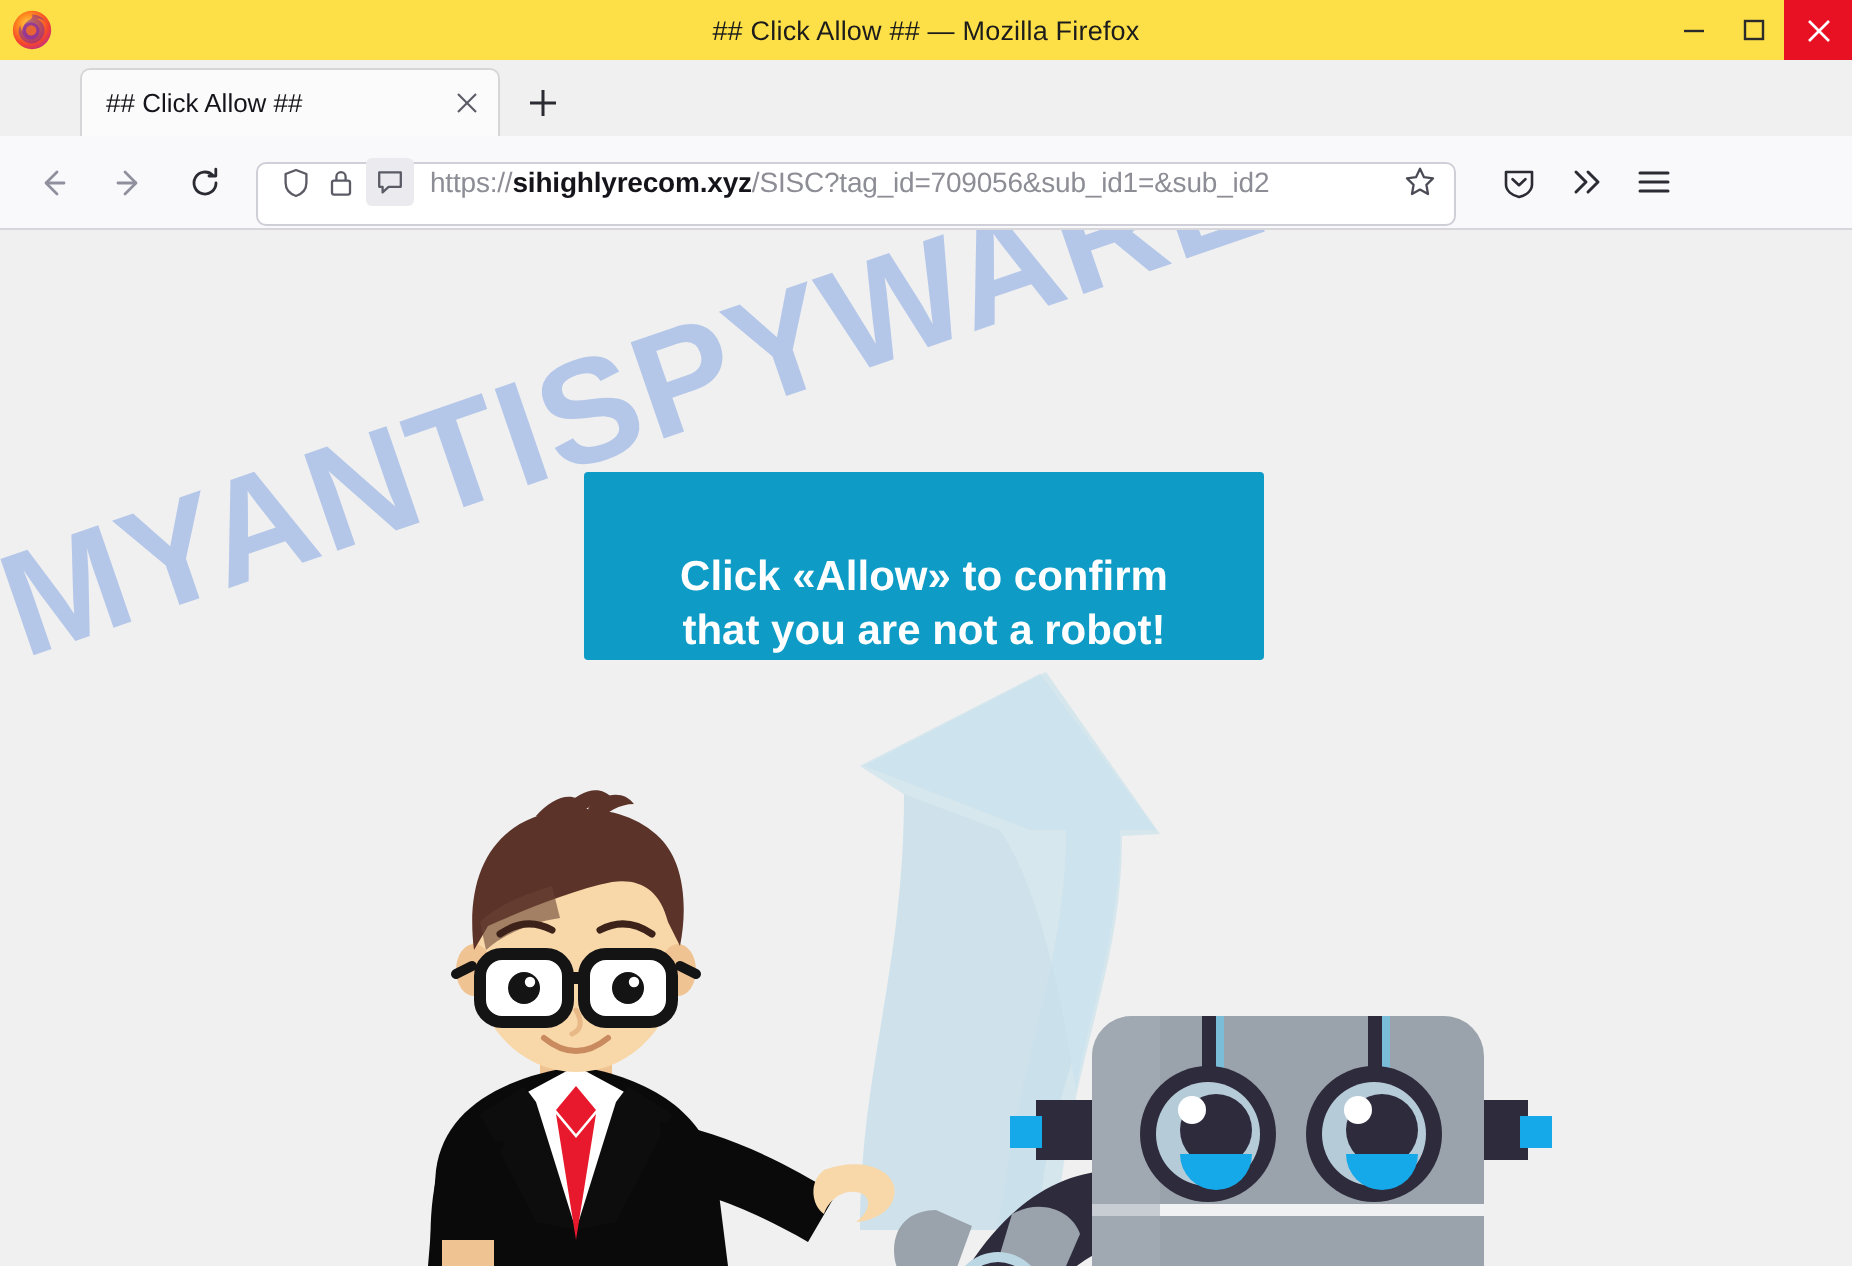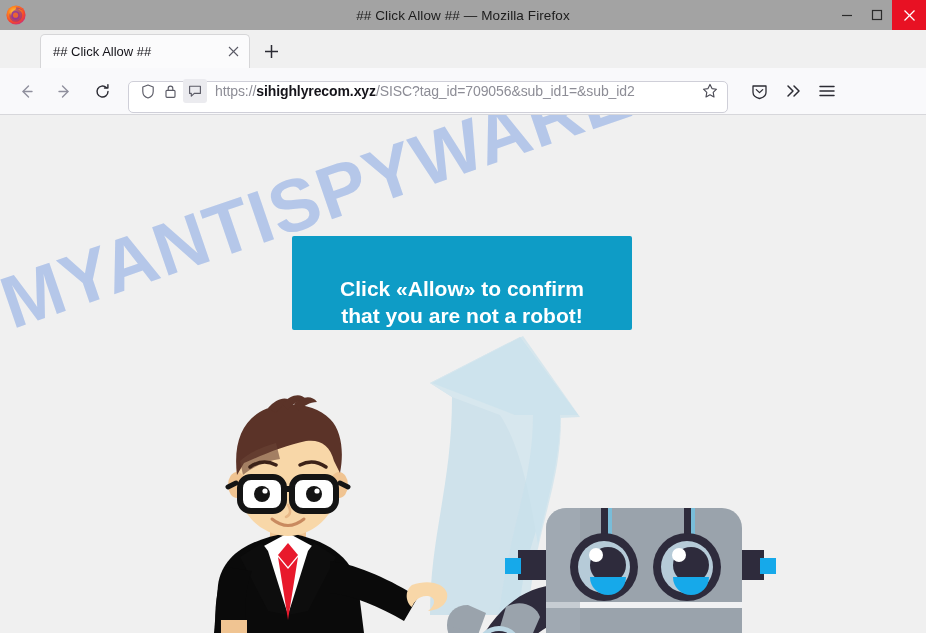--- a/index.html
+++ b/index.html
@@ -7,21 +7,21 @@
     width: 926px; height: 633px;
     overflow: hidden;
     font-family: "Liberation Sans", sans-serif;
     background: #f0f0f0;
   }
   #app { position: relative; width: 926px; height: 633px; overflow: hidden; background: #f0f0f0; }
 
   
   .titlebar {
     position: relative; height: 30px; width: 100%;
-    background: #a3a3a3;
+    background: #fde047;
     display: flex; align-items: center;
     border-bottom: 0;
   }
   .ff-logo { width: 22px; height: 22px; margin-left: 5px; flex: none; position: relative; }
   .ff-logo svg { display:block; }
   .title-text {
     position: absolute; left: 0; right: 0; top: 0; height: 30px;
     display: flex; align-items: center; justify-content: center;
     font-size: 13.5px; color: #1c1c1c; letter-spacing: .1px;
     pointer-events: none;

